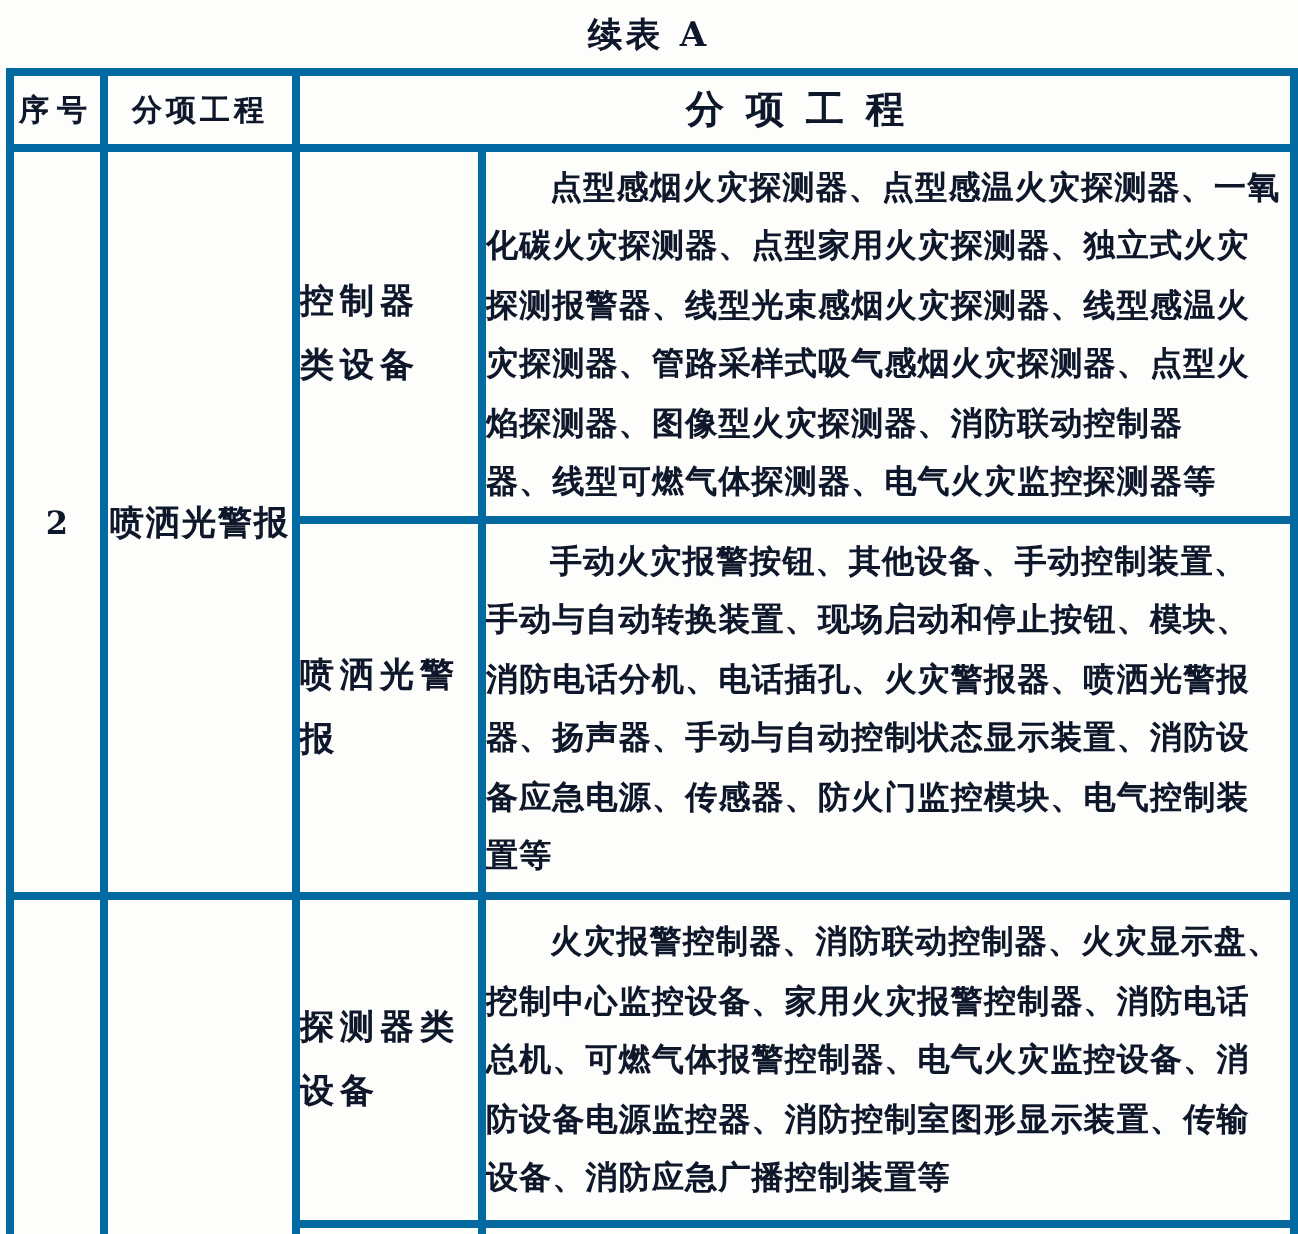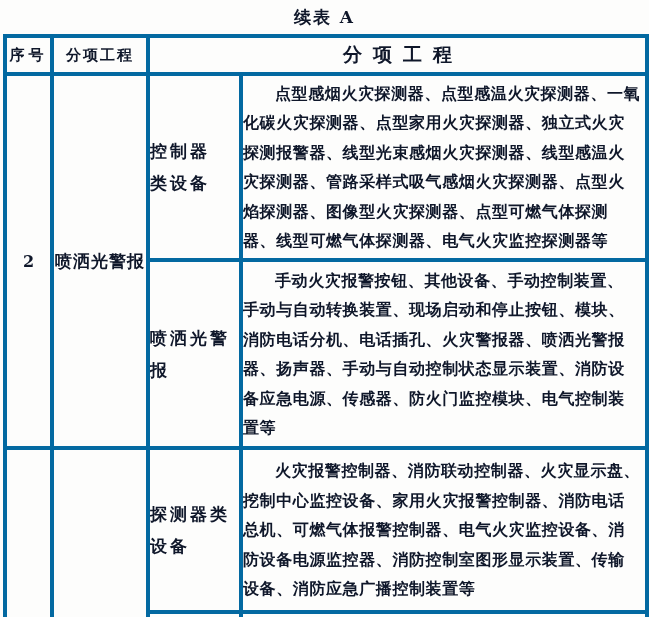--- a/index.html
+++ b/index.html
@@ -107,21 +107,21 @@
 
     <tr class="r-sub1">
       <td class="no-cell" rowspan="2">2</td>
       <td class="div-cell" rowspan="2">喷洒光警报</td>
       <td class="cat-cell">控制器
 类设备</td>
       <td class="items-cell">点型感烟火灾探测器、点型感温火灾探测器、一氧
 化碳火灾探测器、点型家用火灾探测器、独立式火灾
 探测报警器、线型光束感烟火灾探测器、线型感温火
 灾探测器、管路采样式吸气感烟火灾探测器、点型火
-焰探测器、图像型火灾探测器、点型可燃气体探测
+焰探测器、图像型火灾探测器、消防联动控制器
 器、线型可燃气体探测器、电气火灾监控探测器等</td>
     </tr>
 
     <tr class="r-sub2">
       <td class="cat-cell">喷洒光警报</td>
       <td class="items-cell">手动火灾报警按钮、其他设备、手动控制装置、
 手动与自动转换装置、现场启动和停止按钮、模块、
 消防电话分机、电话插孔、火灾警报器、喷洒光警报
 器、扬声器、手动与自动控制状态显示装置、消防设
 备应急电源、传感器、防火门监控模块、电气控制装

